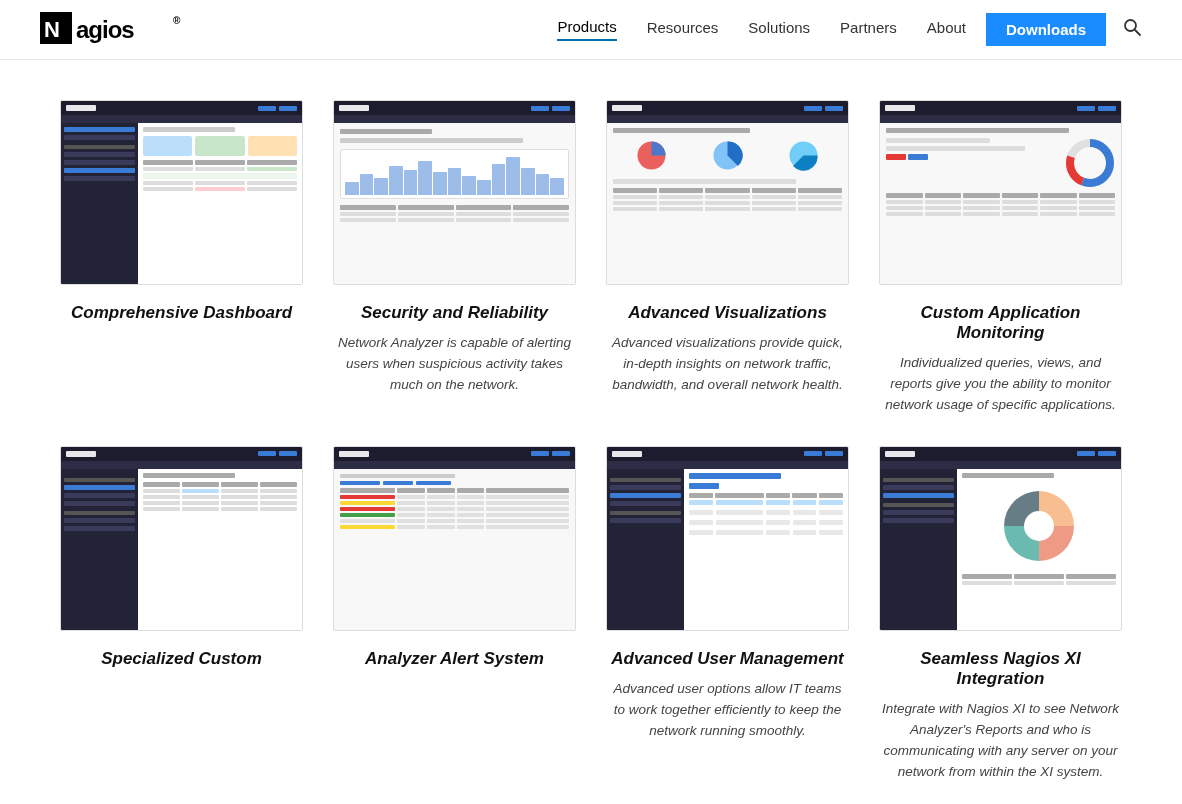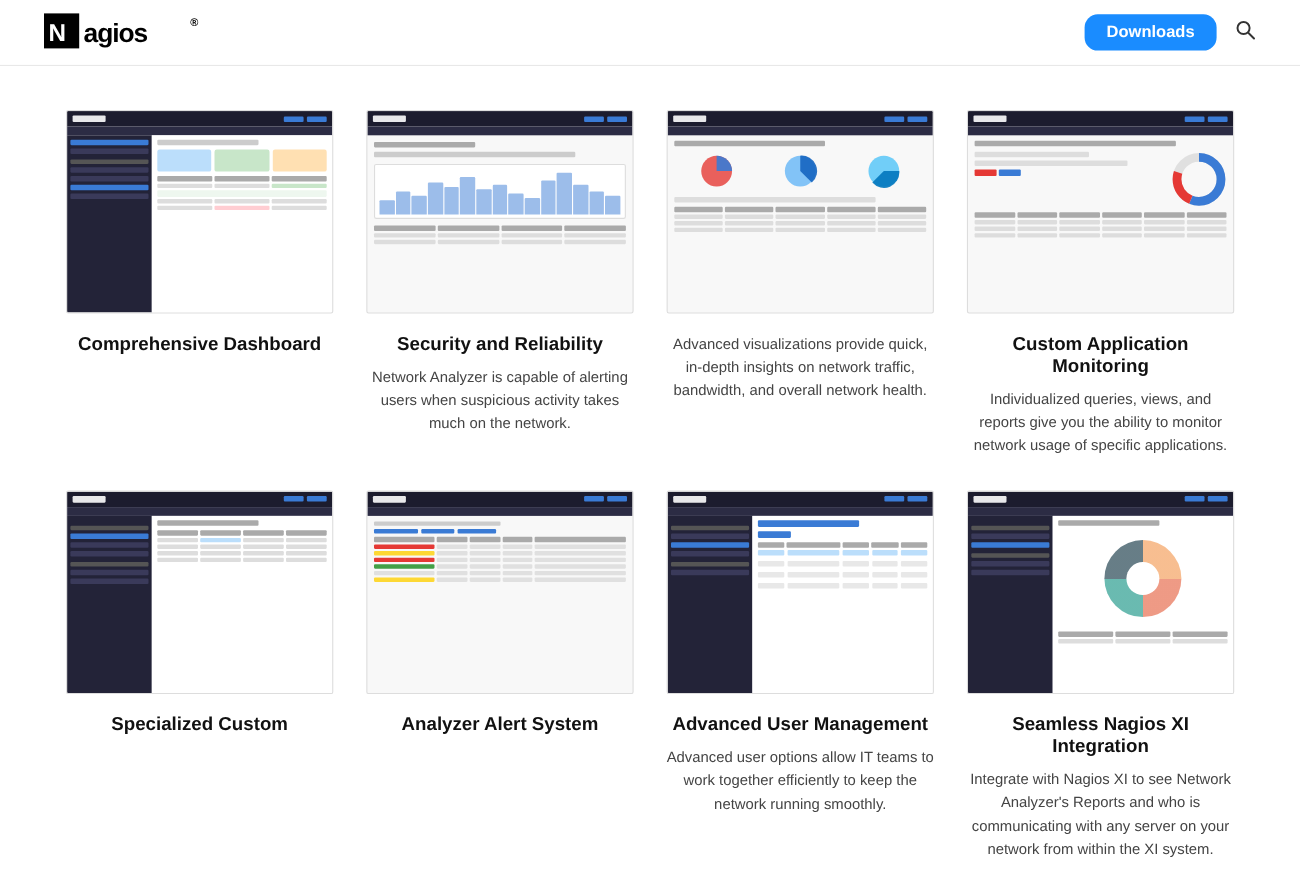--- a/index.html
+++ b/index.html
@@ -38,41 +38,42 @@
     }
     .nav-link.active {
       color: #000;
       border-bottom: 2px solid #0073aa;
     }
     .nav-download-btn {
       background: #1a8cff;
       color: #fff;
       padding: 8px 20px;
       border: none;
-      border-radius: 12px;
+      border-radius: 0;
       font-size: 15px;
       cursor: pointer;
       font-weight: 600;
     }
     .nav-search-icon {
       margin-left: 16px;
       cursor: pointer;
       font-size: 18px;
       color: #333;
     }
 
     
     .content {
       padding: 40px 60px;
     }
 
     .features-grid {
       display: grid;
       grid-template-columns: repeat(4, 1fr);
       gap: 30px 30px;
+      font-style: italic;
     }
 
     .feature-card {
       display: flex;
       flex-direction: column;
       align-items: center;
     }
 
     .feature-title {
       font-size: 17px;
@@ -281,20 +282,27 @@
 
       <rect x="0" y="0" width="32" height="32" fill="#000"></rect>
       <text x="4" y="25" font-size="22" font-weight="900" fill="#fff" font-family="Arial">N</text>
 
       <text x="36" y="26" font-size="24" font-weight="900" fill="#000" font-family="Arial">agios</text>
 
       <text x="133" y="12" font-size="10" fill="#000" font-family="Arial">®</text>
     </svg>
   </div>
 
+  <div class="nav-links">
+    <a class="nav-link active">Products</a>
+    <a class="nav-link">Resources</a>
+    <a class="nav-link">Solutions</a>
+    <a class="nav-link">Partners</a>
+    <a class="nav-link">About</a>
+  </div>
 
   <button class="nav-download-btn">Downloads</button>
 
   <span class="nav-search-icon">
     <svg width="20" height="20" viewBox="0 0 20 20" fill="none">
       <circle cx="8.5" cy="8.5" r="5.5" stroke="#333" stroke-width="1.8"></circle>
       <line x1="13" y1="13" x2="18" y2="18" stroke="#333" stroke-width="1.8" stroke-linecap="round"></line>
     </svg>
   </span>
 </nav>
@@ -471,20 +479,21 @@
             <div class="mock-table-row">
               <div class="mock-table-cell"></div>
               <div class="mock-table-cell"></div>
               <div class="mock-table-cell"></div>
               <div class="mock-table-cell"></div>
               <div class="mock-table-cell"></div>
             </div>
           </div>
         </div>
       </div>
+      <div class="feature-title">Advanced Visualizations</div>
       <div class="feature-desc">Advanced visualizations provide quick, in-depth insights on network traffic, bandwidth, and overall network health.</div>
     </div>
 
     <div class="feature-card">
       <div class="mock-screenshot">
         <div class="mock-topbar">
           <div class="mock-logo-sm"></div>
           <div class="mock-dots">
             <div class="mock-dot"></div>
             <div class="mock-dot"></div>

